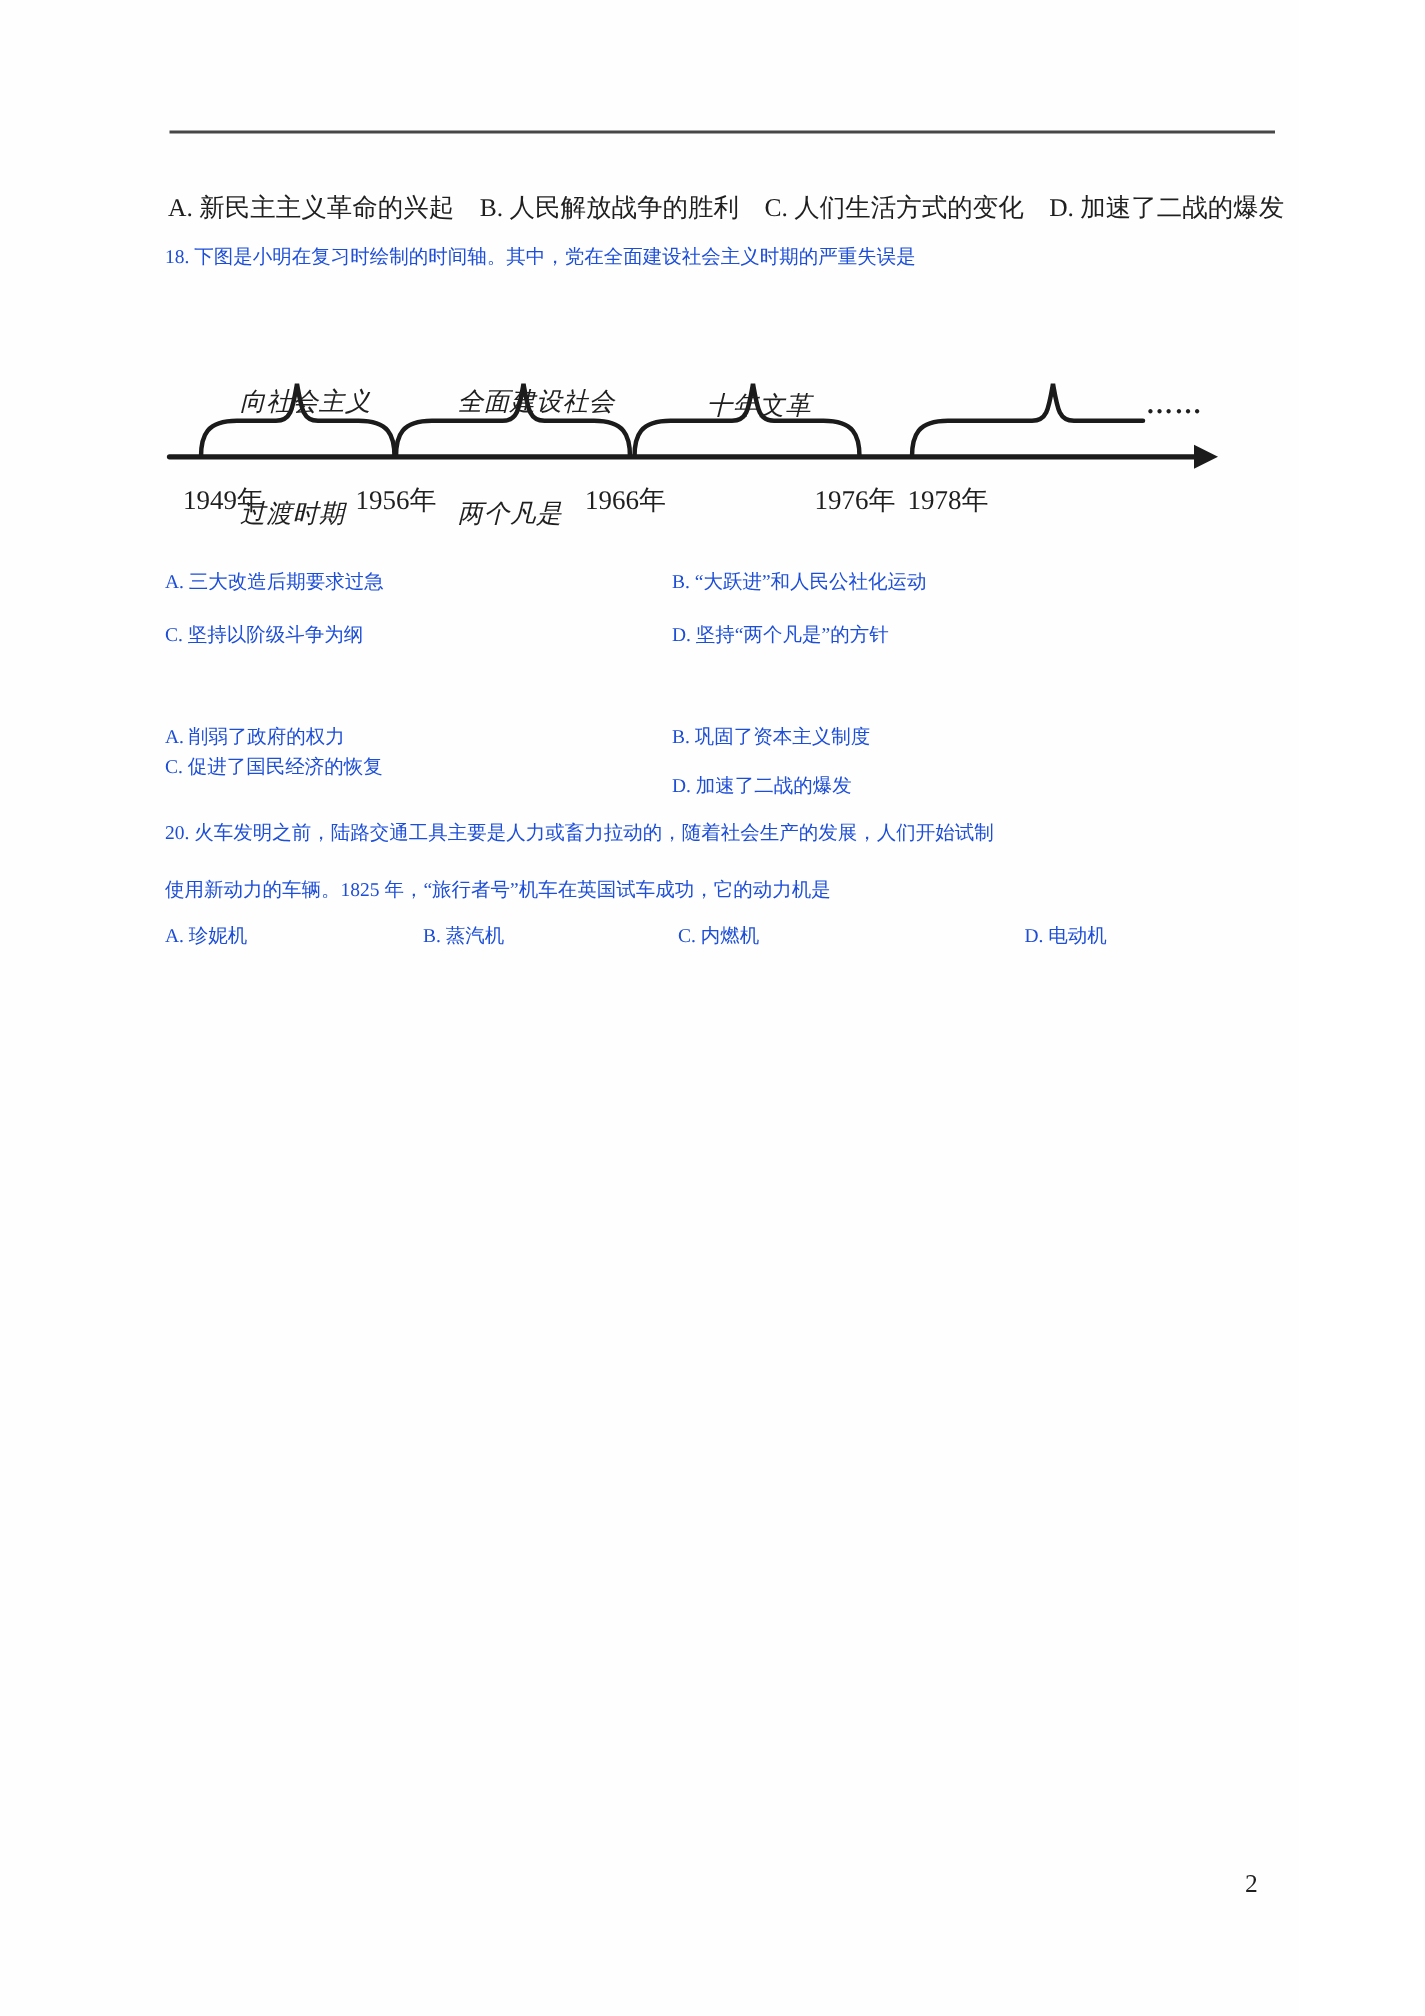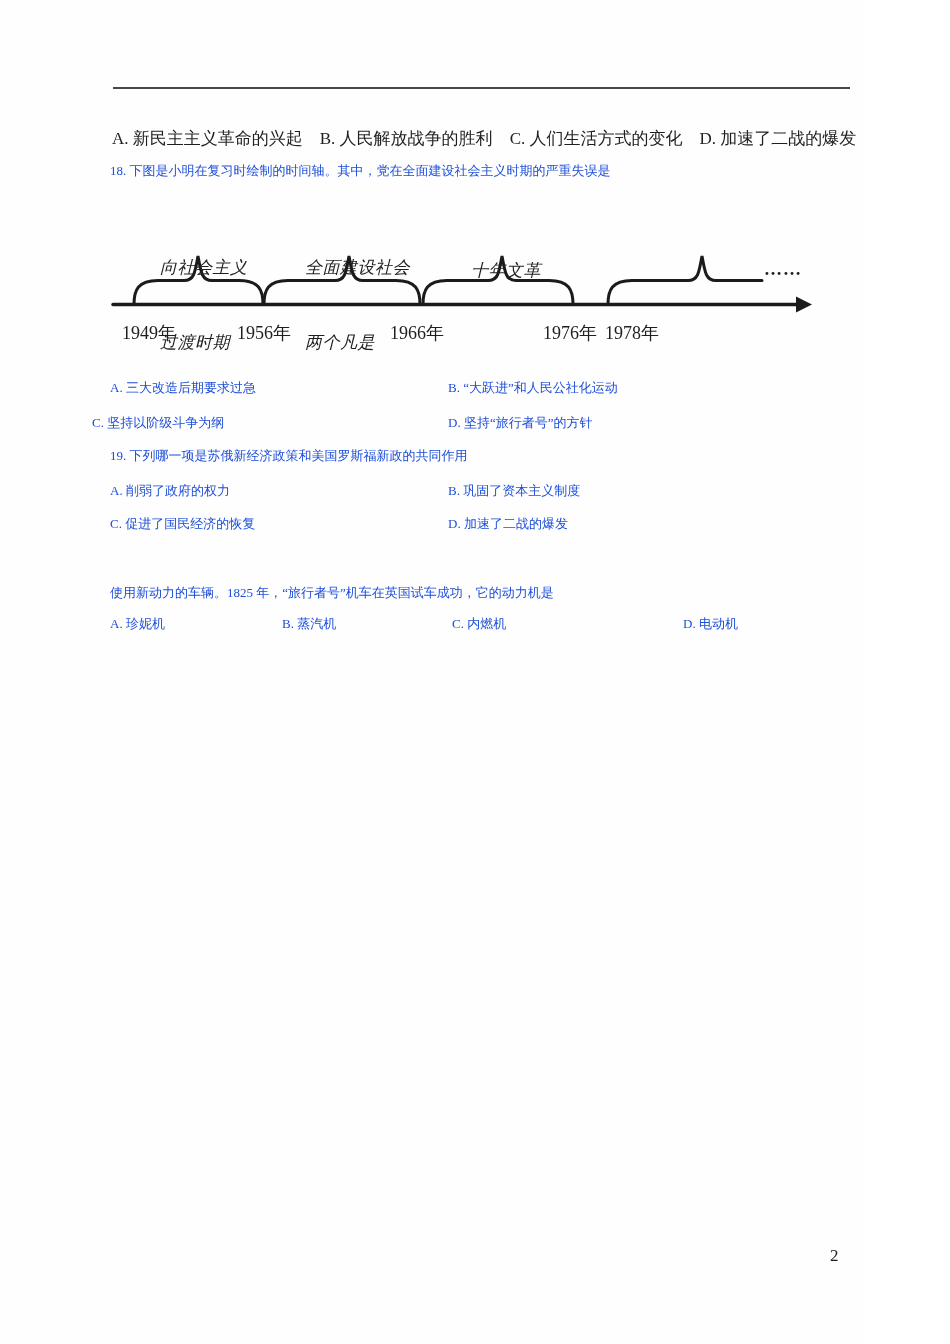--- a/index.html
+++ b/index.html
@@ -90,29 +90,29 @@
     <span class="tl-year" style="left:237px">1956年</span>
     <span class="tl-year" style="left:390px">1966年</span>
     <span class="tl-year" style="left:543px">1976年</span>
     <span class="tl-year" style="left:605px">1978年</span>
 
     <span class="tl-dots">……</span>
   </div>
 
   <div class="t" style="left:110px;top:377px">A. 三大改造后期要求过急</div>
   <div class="t" style="left:448px;top:377px">B. “大跃进”和人民公社化运动</div>
-  <div class="t" style="left:92px;top:412px">C. 坚持以阶级斗争为纲</div>
-  <div class="t" style="left:448px;top:412px">D. 坚持“旅行者号”的方针</div>
+  <div class="t" style="left:110px;top:412px">C. 坚持以阶级斗争为纲</div>
+  <div class="t" style="left:448px;top:412px">D. 坚持“两个凡是”的方针</div>
 
-  <div class="t" style="left:110px;top:445px">19. 下列哪一项是苏俄新经济政策和美国罗斯福新政的共同作用</div>
   <div class="t" style="left:110px;top:480px">A. 削弱了政府的权力</div>
   <div class="t" style="left:448px;top:480px">B. 巩固了资本主义制度</div>
-  <div class="t" style="left:110px;top:513px">C. 促进了国民经济的恢复</div>
+  <div class="t" style="left:110px;top:500px">C. 促进了国民经济的恢复</div>
   <div class="t" style="left:448px;top:513px">D. 加速了二战的爆发</div>
 
+  <div class="t" style="left:110px;top:544px">20. 火车发明之前，陆路交通工具主要是人力或畜力拉动的，随着社会生产的发展，人们开始试制</div>
   <div class="t" style="left:110px;top:582px">使用新动力的车辆。1825 年，“旅行者号”机车在英国试车成功，它的动力机是</div>
   <div class="t" style="left:110px;top:613px">A. 珍妮机</div>
   <div class="t" style="left:282px;top:613px">B. 蒸汽机</div>
   <div class="t" style="left:452px;top:613px">C. 内燃机</div>
   <div class="t" style="left:683px;top:613px">D. 电动机</div>
 
   <div class="page-num">2</div>
 
 </div>
 

